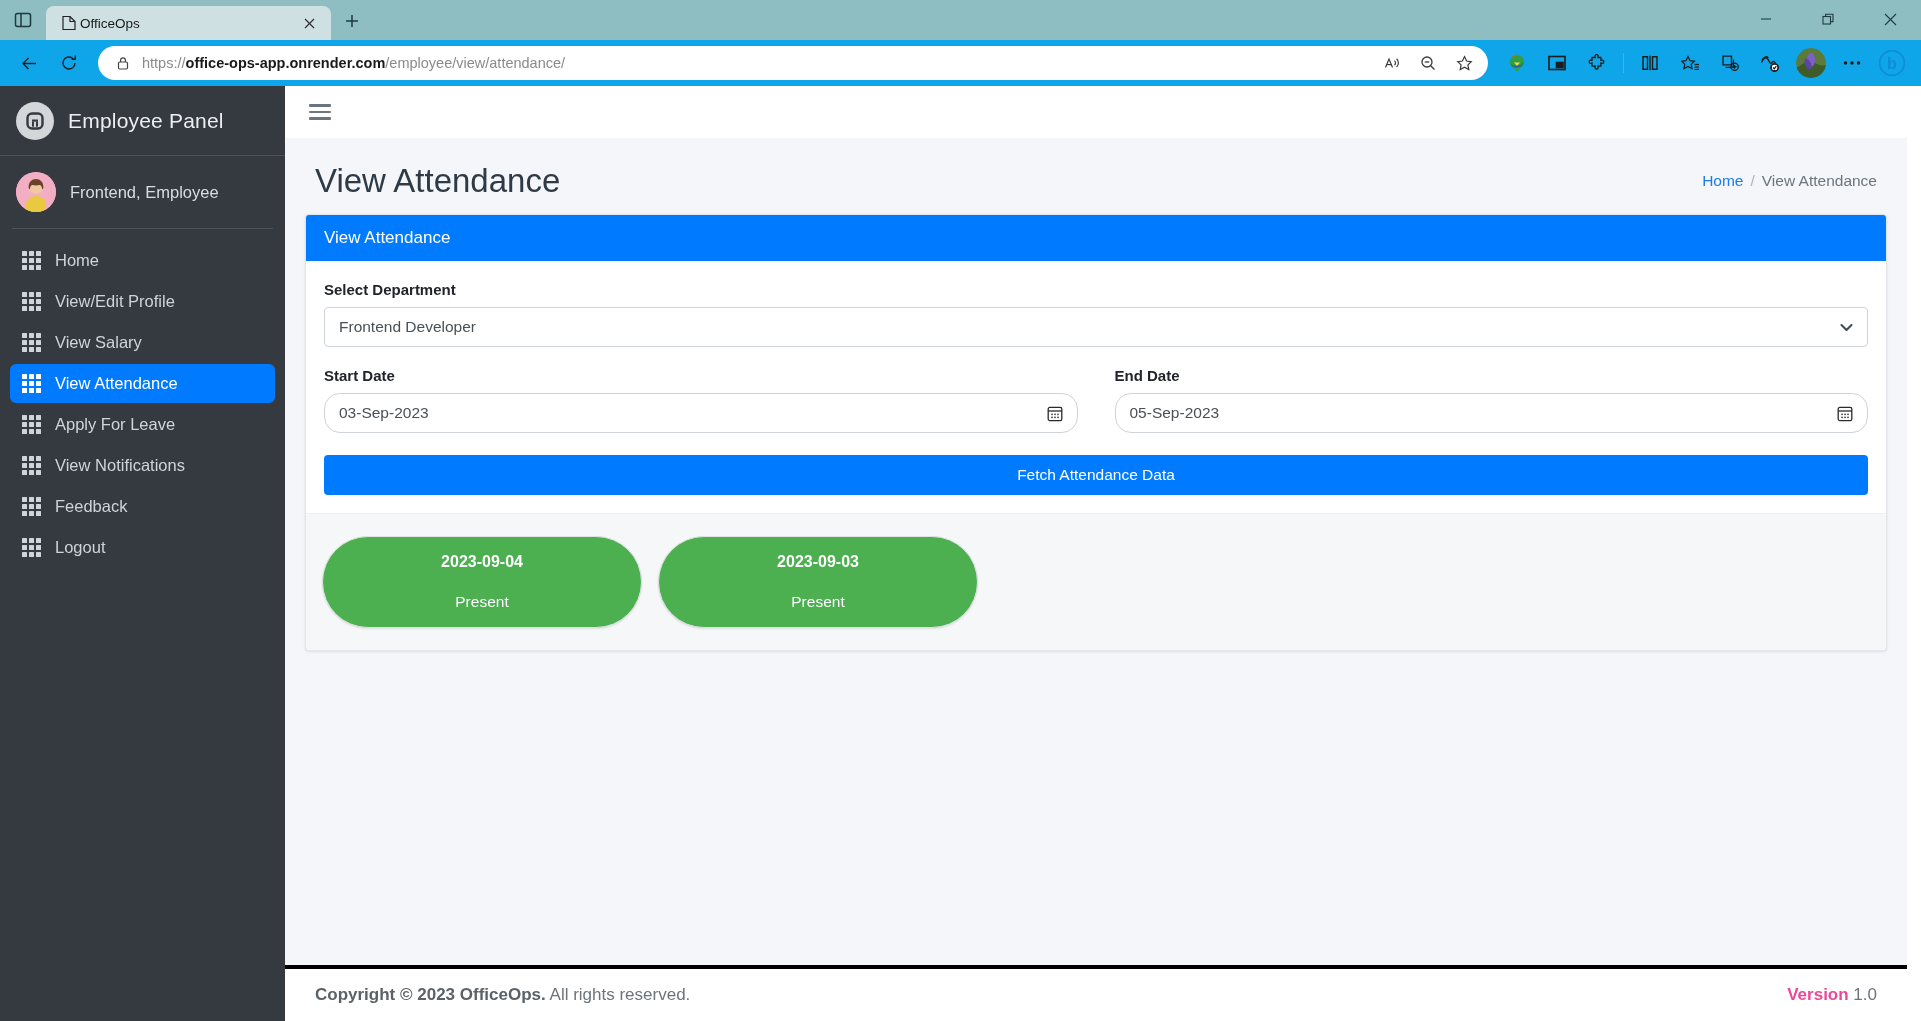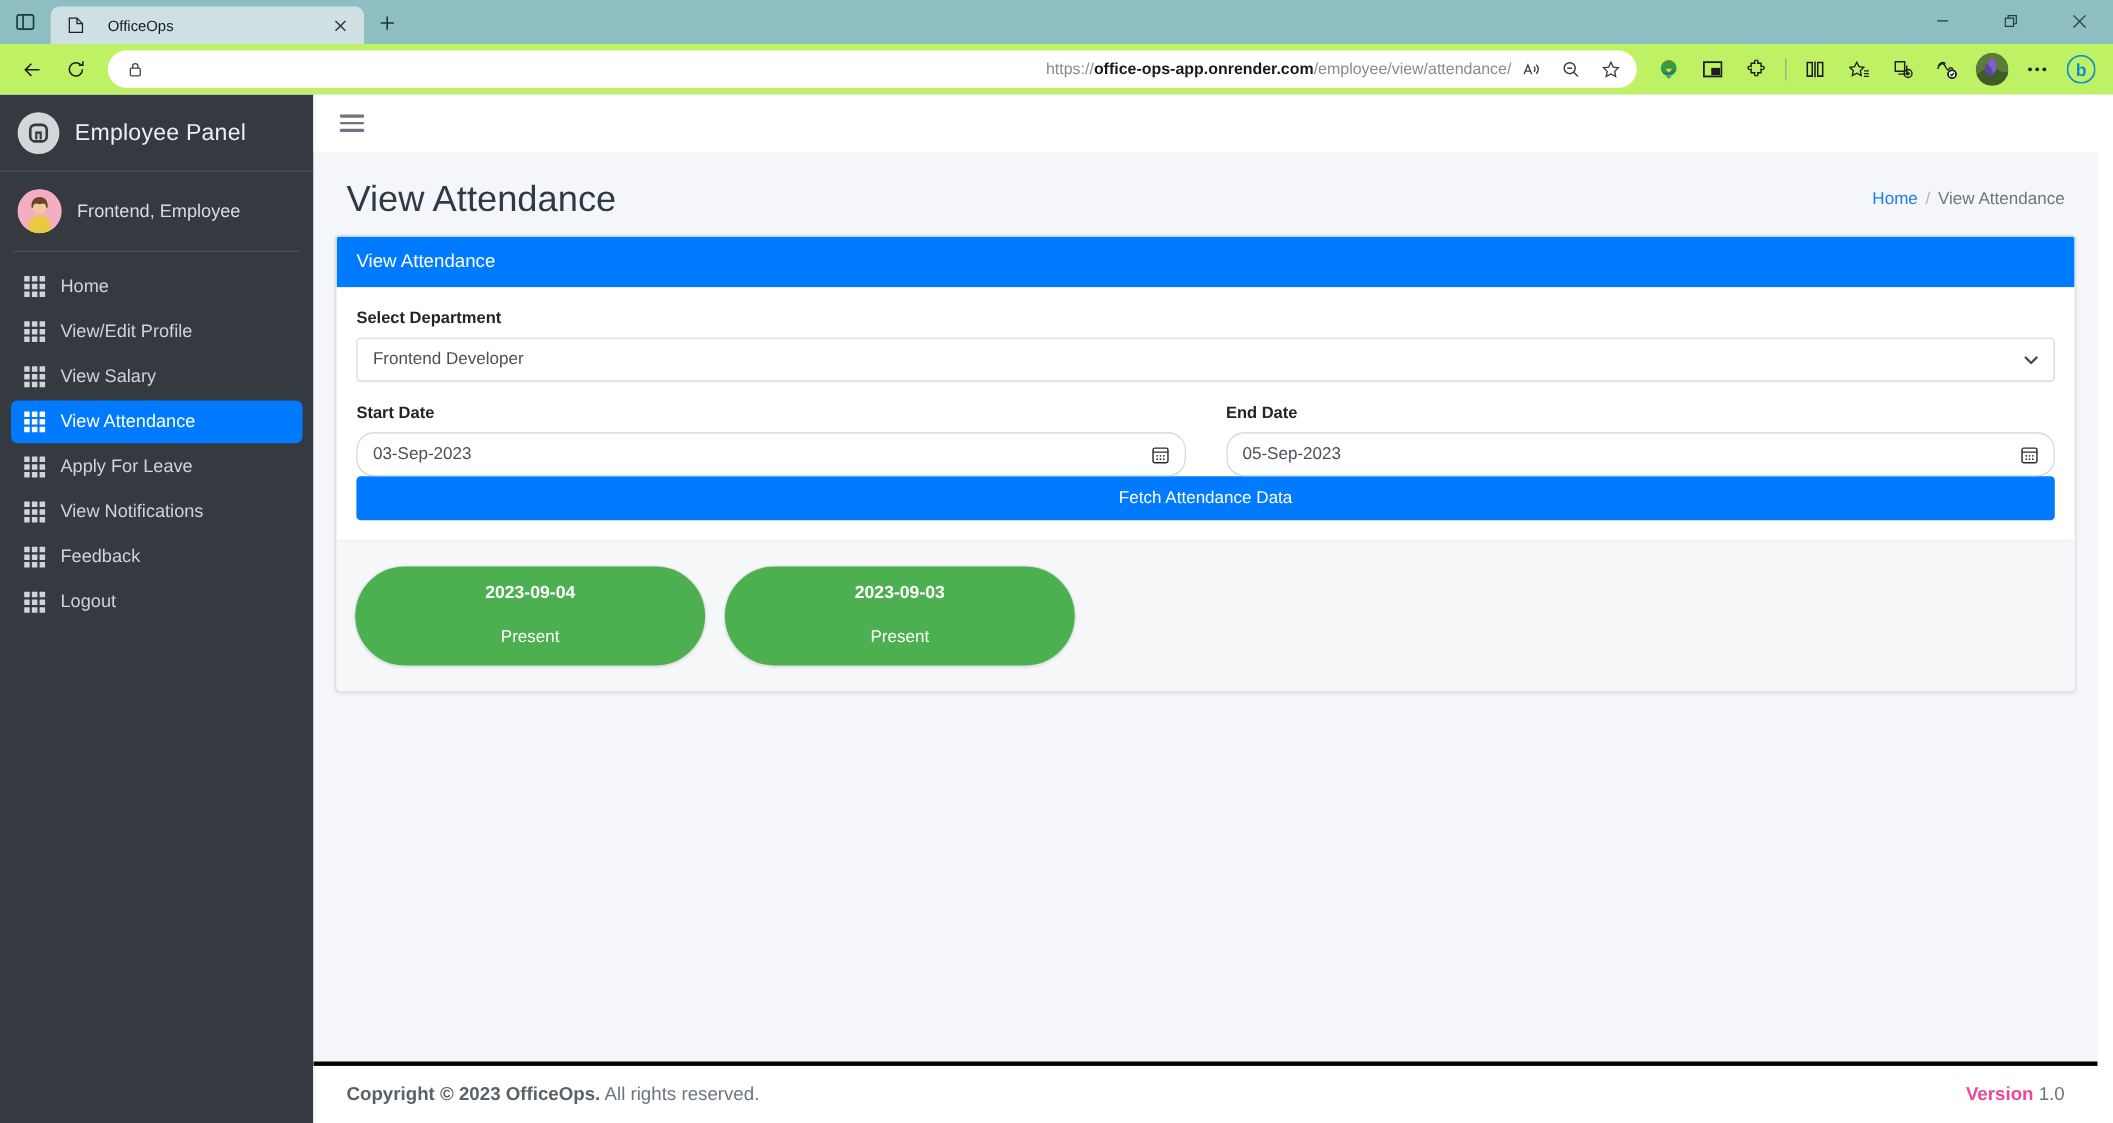--- a/index.html
+++ b/index.html
@@ -18,32 +18,32 @@
     height: 40px; background: #8ebdc2;
     display: flex; align-items: flex-end; position: relative; flex: 0 0 40px;
   }
   .tab-actions-btn {
     width: 46px; height: 40px; display: flex; align-items: center; justify-content: center;
     color: #1b3b3f;
   }
   .tab {
     width: 285px; height: 34px; background: #cfe0e2;
     border-radius: 8px 8px 0 0; display: flex; align-items: center;
-    padding: 0 10px 0 14px; gap: 20px; position: relative;
+    padding: 0 10px 0 14px; gap: 2px; position: relative;
   }
   .tab-favicon { width: 18px; height: 18px; display: flex; align-items: center; justify-content: center; }
   .tab-title { flex: 1; font-size: 13.5px; color: #1a1a1a; white-space: nowrap; overflow: hidden; text-overflow: ellipsis; }
   .tab-close { width: 24px; height: 24px; display: flex; align-items: center; justify-content: center; color: #333; border-radius: 4px; }
   .newtab-btn { width: 34px; height: 34px; display: flex; align-items: center; justify-content: center; color: #14343a; margin-left: 4px; margin-bottom: 2px; }
   .winctrls { margin-left: auto; display: flex; height: 40px; align-items: flex-start; }
   .winbtn { width: 62px; height: 38px; display: flex; align-items: center; justify-content: center; color: #1f3d42; }
 
   .navbar {
-    height: 46px; background: #bef264; display: flex; align-items: center;
-    padding: 0 10px; gap: 2px; flex: 0 0 46px; text-align: right;
+    height: 46px; background: #0ea5e9; display: flex; align-items: center;
+    padding: 0 10px; gap: 2px; flex: 0 0 46px;
   }
   .navicon {
     width: 38px; height: 34px; display: flex; align-items: center; justify-content: center;
     color: #1d1d1d; border-radius: 5px;
   }
   .omnibox {
     flex: 1; height: 34px; background: #ffffff; border-radius: 17px;
     display: flex; align-items: center; padding: 0 6px 0 14px; margin: 0 8px;
     min-width: 0;
   }
@@ -105,21 +105,21 @@
   }
   .select-ctl { justify-content: space-between; }
   .chev { color: #3f4a55; font-size: 13px; line-height: 1; }
   .date-ctl { justify-content: space-between; border-radius: 16px; }
   .cal-ico { color: #333; display: flex; align-items: center; }
 
   .row2 { display: flex; gap: 37px; margin-top: 20px; }
   .col { flex: 1; min-width: 0; }
 
   .fetch-btn {
-    width: 100%; height: 40px; background: #007bff; color: #fff;
+    margin-top: 22px; width: 100%; height: 40px; background: #007bff; color: #fff;
     border: none; border-radius: 4px; font-size: 15.5px; display: flex;
     align-items: center; justify-content: center;
   }
 
   .results { background: #f6f7f8; border-top: 1px solid #eef0f2; padding: 22px 16px; display: flex; gap: 16px; flex-wrap: wrap; }
   .att-pill {
     min-width: 320px; background: #4caf50; color: #fff; border: 1px solid #dfe3e6;
     border-radius: 46px; padding: 16px 20px; text-align: center;
     box-shadow: 0 1px 2px rgba(0,0,0,.10);
   }

